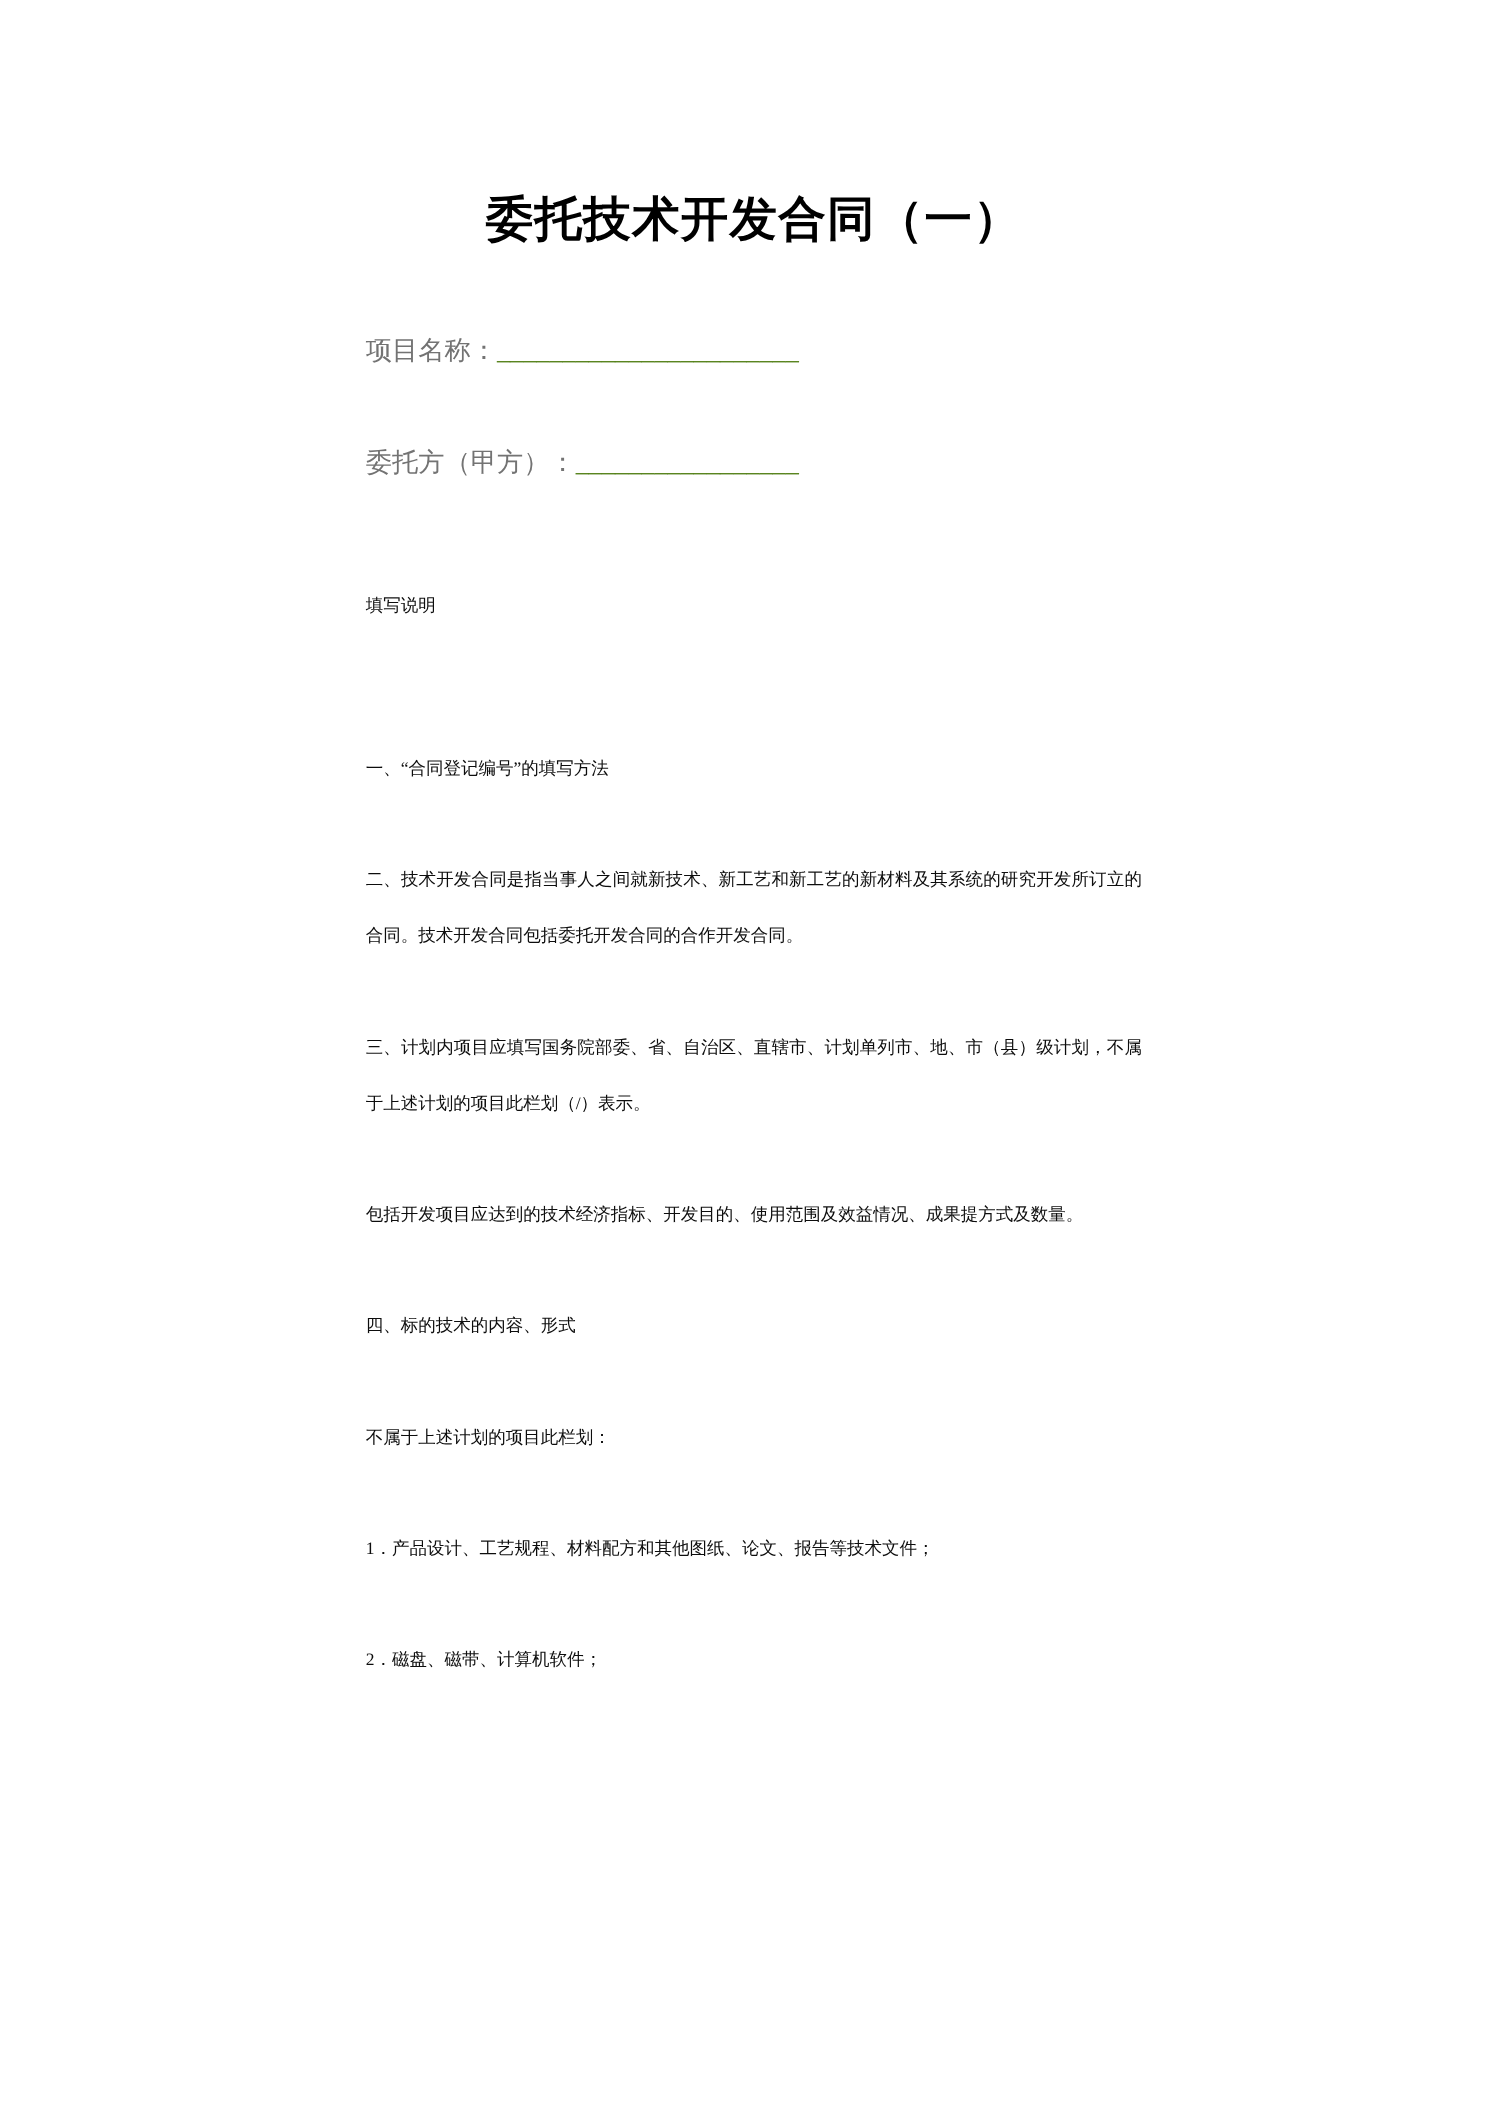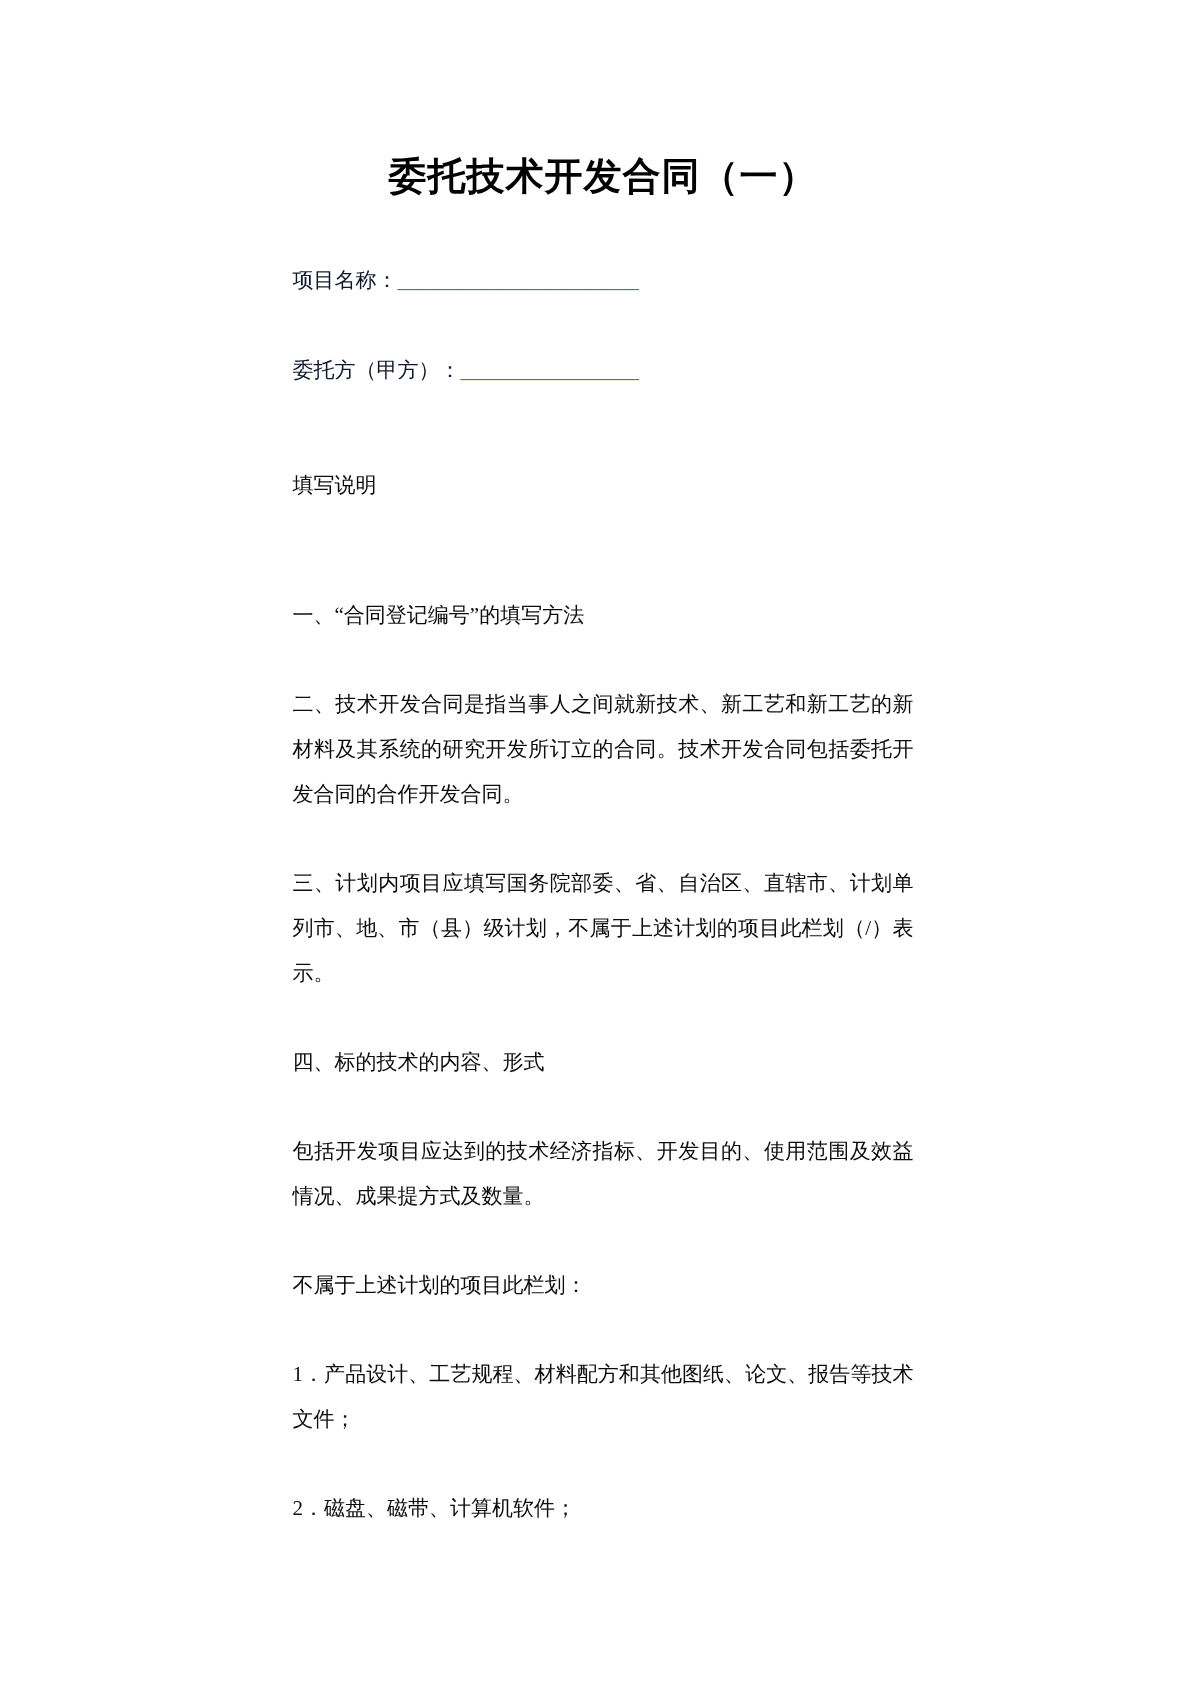--- a/index.html
+++ b/index.html
@@ -31,30 +31,30 @@
   .field {
     margin-top: 45px;
     font-size: 21px;
     line-height: 45px;
     white-space: nowrap;
   }
   .field.first {
     margin-top: 54px;
   }
   .field-label {
-    color: #0f172a;
+    color: #737373;
   }
   .blank {
     color: #4d7c0f;
     letter-spacing: 0;
   }
   .para {
     margin: 44px 0 0 0;
     padding: 0;
-    font-size: 21px;
+    font-size: 14px;
     line-height: 45px;
     text-align: justify;
     color: #0d0d0d;
   }
   .para.space-lg {
     margin-top: 70px;
   }
   .para.space-xl {
     margin-top: 85px;
   }
@@ -76,23 +76,23 @@
 
 
   <p class="para space-lg">填写说明</p>
 
   <p class="para space-xl">一、“合同登记编号”的填写方法</p>
 
   <p class="para">二、技术开发合同是指当事人之间就新技术、新工艺和新工艺的新材料及其系统的研究开发所订立的合同。技术开发合同包括委托开发合同的合作开发合同。</p>
 
   <p class="para">三、计划内项目应填写国务院部委、省、自治区、直辖市、计划单列市、地、市（县）级计划，不属于上述计划的项目此栏划（/）表示。</p>
 
+  <p class="para">包括开发项目应达到的技术经济指标、开发目的、使用范围及效益情况、成果提方式及数量。</p>
+
   <p class="para">四、标的技术的内容、形式</p>
-
-  <p class="para">包括开发项目应达到的技术经济指标、开发目的、使用范围及效益情况、成果提方式及数量。</p>
 
   <p class="para">不属于上述计划的项目此栏划：</p>
 
   <p class="para">1．产品设计、工艺规程、材料配方和其他图纸、论文、报告等技术文件；</p>
 
   <p class="para">2．磁盘、磁带、计算机软件；</p>
 
 </div>
 
 </body></html>

